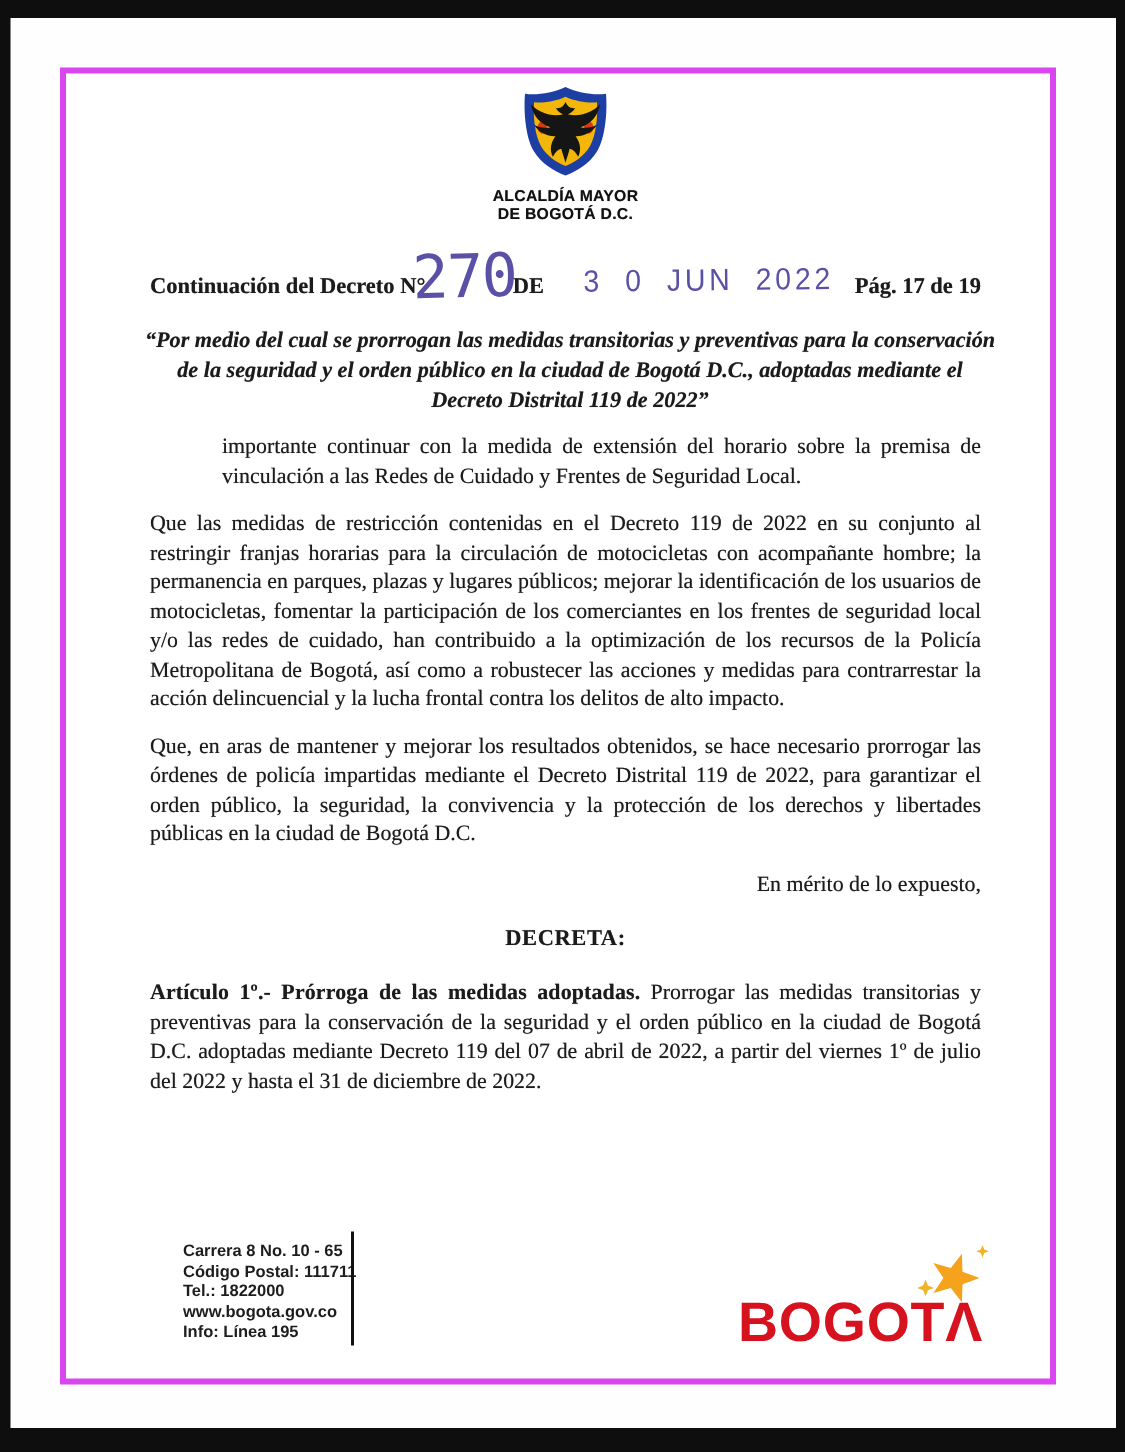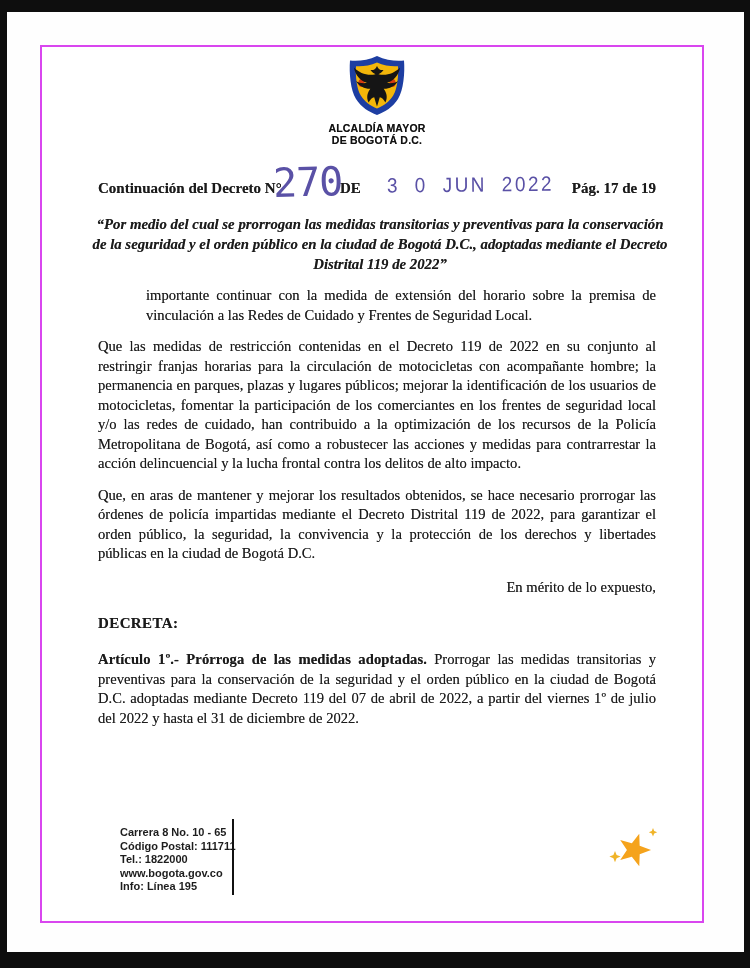--- a/index.html
+++ b/index.html
@@ -11,21 +11,21 @@
   .canvas{
     position:relative;width:750px;height:968px;
     background:#0e0e0e;
   }
   .sheet{
     position:absolute;left:7px;top:12px;right:6px;bottom:16px;
     background:#fefefe;
   }
   .frame{
     position:absolute;left:33px;top:33px;width:664px;height:878px;
-    box-sizing:border-box;border:2px solid #d946ef;background:#fff;
+    box-sizing:border-box;border:4px solid #d946ef;background:#fff;
     padding:0 46px 14px 56px;
   }
   
   .frame{color:#1b1b1b;text-shadow:0 0 .5px rgba(0,0,0,.55);}
 
   
   .seal{margin-top:8px;text-align:center;}
   .seal svg{display:inline-block;}
   .seal-caption{margin-top:1px;font-family:"Liberation Sans",sans-serif;
     font-weight:bold;font-size:10.5px;line-height:12px;letter-spacing:.2px;color:#111;}
@@ -59,21 +59,21 @@
     margin:14px -12px 0 -6px;text-align:center;
     font-style:italic;font-weight:bold;font-size:14.8px;line-height:20px;
   }
   .para{
     margin:12px 0 0 0;text-align:justify;
     font-size:14.6px;line-height:19.5px;
   }
   .para.indent{padding-left:48px;margin-top:12px;}
   .para.p-merito{margin-top:14px;text-align:right;}
   .decreta{
-    margin:18px 0 0 0;font-weight:bold;
+    margin:18px 0 0 0;text-align:center;font-weight:bold;
     font-size:15px;letter-spacing:.4px;
   }
   .para.article{margin-top:18px;}
   .para.article b{letter-spacing:.1px;}
 
   
   .frame{position:absolute;}
   .address{
     position:absolute;left:78px;top:779px;
     font-family:"Liberation Sans",sans-serif;font-weight:bold;
@@ -148,20 +148,21 @@
       <div class="address">
         <div>Carrera 8 No. 10 - 65</div>
         <div>Código Postal: 111711</div>
         <div>Tel.: 1822000</div>
         <div>www.bogota.gov.co</div>
         <div>Info: Línea 195</div>
       </div>
       <div class="address-divider"></div>
 
       <div class="logo">
+        <span class="logo-text"><span>BOGOT</span><span>Λ</span></span>
         <svg class="logo-star" viewBox="0 0 52 46" width="52" height="46" aria-hidden="true">
           <g transform="rotate(18 26 23)">
             <polygon class="star-gold" points="26,6 30.1,17.3 42.2,17.75 32.7,25.2 36,36.75 26,30 16,36.75 19.3,25.2 9.8,17.75 21.9,17.3"></polygon>
           </g>
           <polygon class="star-gold-light" points="7,24 8.6,28 12.6,29.6 8.6,31.2 7,35.2 5.4,31.2 1.4,29.6 5.4,28"></polygon>
           <polygon class="star-gold-light" points="45,1 46.2,4 49.2,5.2 46.2,6.4 45,9.4 43.8,6.4 40.8,5.2 43.8,4"></polygon>
         </svg>
       </div>
 
 

